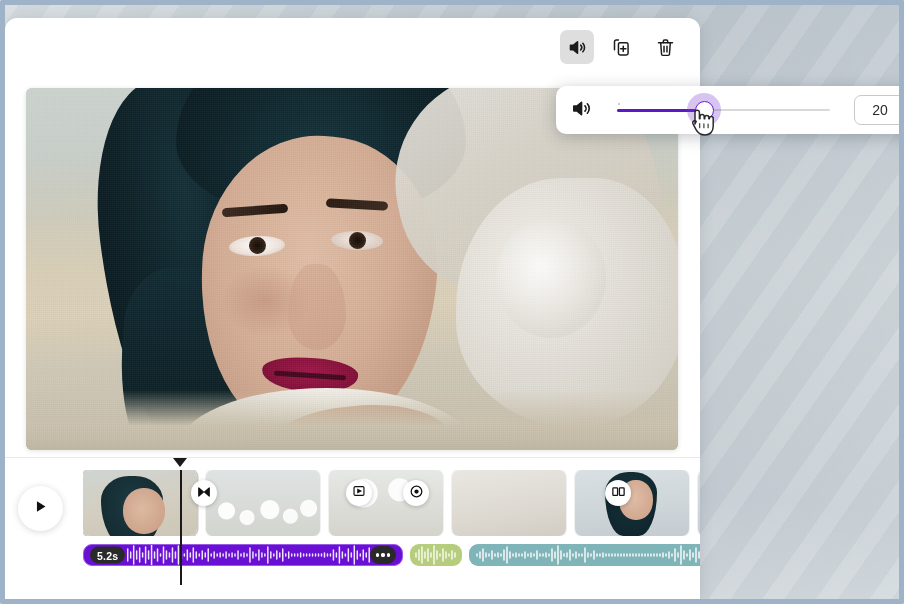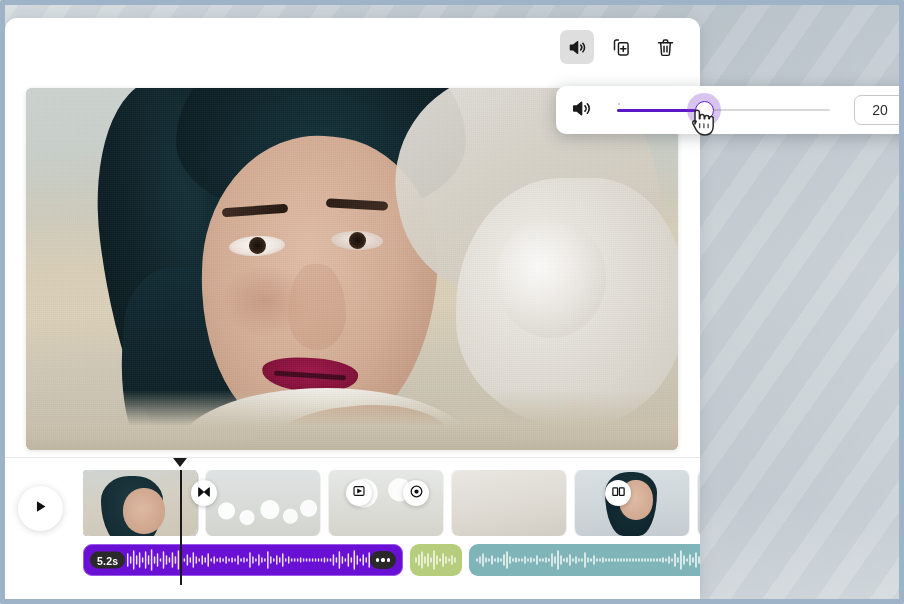--- a/index.html
+++ b/index.html
@@ -221,21 +221,21 @@
     position: absolute; top: 22px; width: 26px; height: 26px; border-radius: 50%;
     background: #fff; box-shadow: 0 1px 4px rgba(0,0,0,.22);
     display: flex; align-items: center; justify-content: center; cursor: pointer; z-index: 5;
   }
 
   
   .audio-track {
     position: absolute; left: 78px; top: 86px; height: 34px; right: 0;
     display: flex; gap: 7px; overflow: hidden;
   }
-  .aclip { position: relative; height: 32px; border-radius: 9px; overflow: hidden; flex: 0 0 auto; }
+  .aclip { position: relative; height: 22px; border-radius: 9px; overflow: hidden; flex: 0 0 auto; }
   .aclip.purple { width: 320px; background: #6a0fd4; border: 1.5px solid #9a5ae8; }
   .aclip.green  { width: 52px;  background: #b6cd7e; }
   .aclip.teal   { width: 290px; background: #7fb4b8; }
   .wave { position:absolute; left:0; top:50%; width:100%; height:26px; transform: translateY(-50%); }
   .dur-badge {
     position: absolute; left: 6px; top: 50%; transform: translateY(-50%);
     background: #2a2a2a; color:#fff; font-size: 10.5px; font-weight: 700;
     padding: 2.5px 7px; border-radius: 9px; z-index: 3; letter-spacing:.2px;
   }
   .more-btn {

